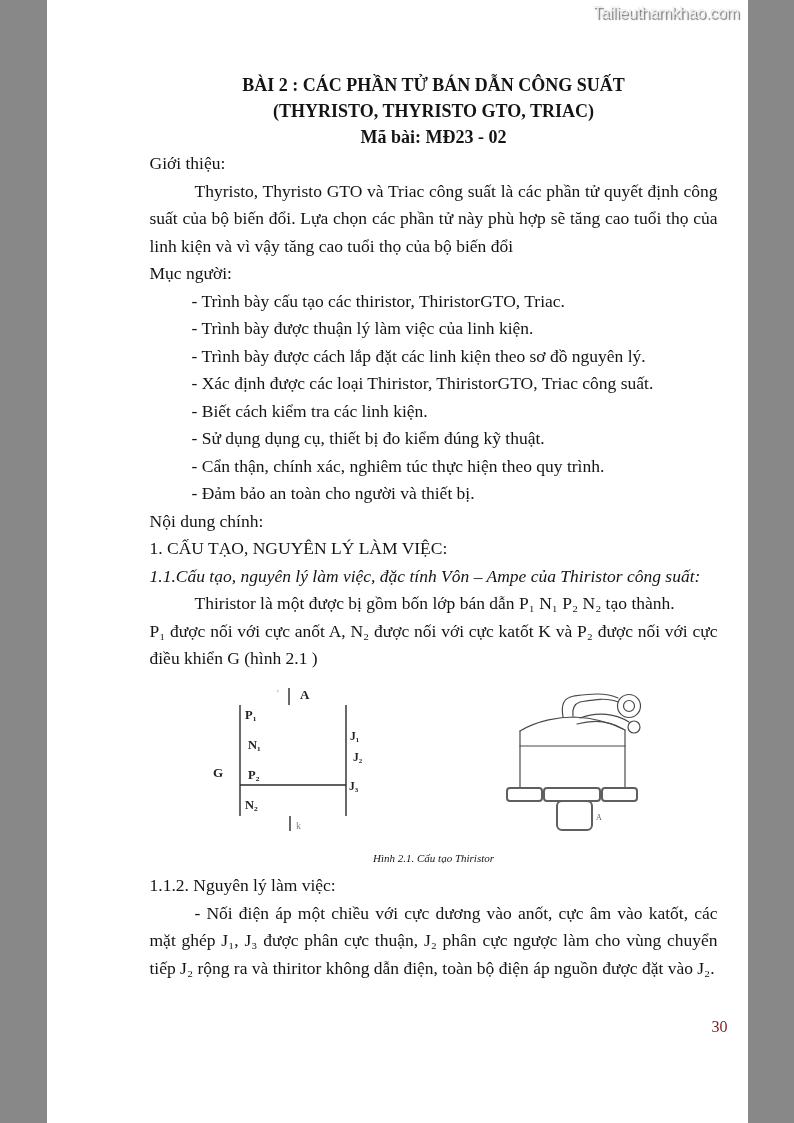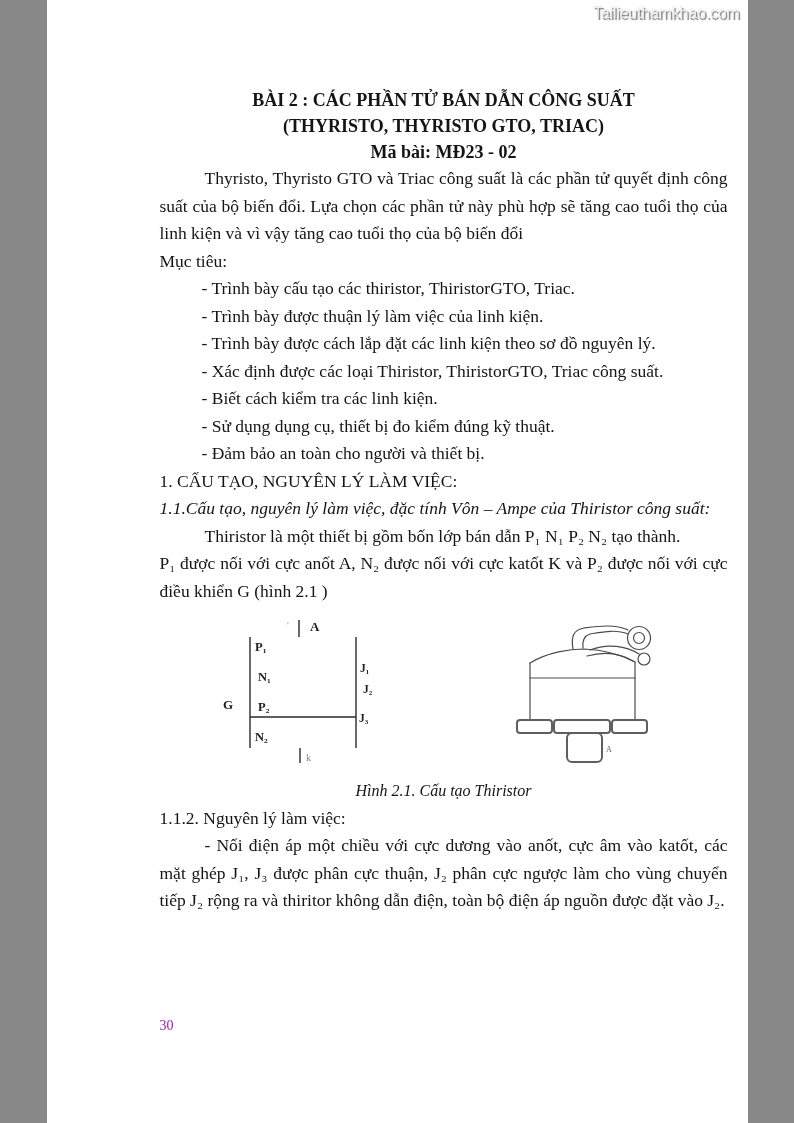--- a/index.html
+++ b/index.html
@@ -6,68 +6,71 @@
   .page{
     position:relative;width:701px;height:1123px;margin:0 auto;background:#ffffff;
     font-family:"Liberation Serif","DejaVu Serif",serif;color:#141414;overflow:hidden;
   }
   .watermark{
     position:absolute;top:4px;right:8px;
     font-family:"Liberation Sans","DejaVu Sans",sans-serif;
     font-size:16px;letter-spacing:-0.2px;
     color:#ececec;text-shadow:1.5px 1.5px 1px #7d7d7d,-0.5px -0.5px 0 #ffffff;
   }
-  .content{position:absolute;left:113px;width:568px;top:72px;font-size:17.5px;line-height:27.5px;margin-top:15px;}
+  .content{position:absolute;left:103px;width:568px;top:72px;font-size:17.5px;line-height:27.5px;}
   .title{text-align:center;font-weight:bold;font-size:18px;line-height:26px;margin:0;}
   p,h1,h2,h3,div.line{margin:0;padding:0;font-size:17.5px;font-weight:normal;}
   .bold{font-weight:bold;}
   .bolditalic{font-weight:bold;font-style:italic;}
   .justify{text-align:justify;}
   .indent{text-indent:45px;}
   .nowrap{white-space:nowrap;}
   .bullets div{padding-left:42px;white-space:nowrap;font-family:Liberation Serif, serif;}
   .figure-area{position:relative;height:172px;}
   .fig-svg{position:absolute;display:block;}
   .svg-left{left:47px;top:0;}
   .svg-right{left:350px;top:0;}
-  .caption{text-align:center;font-style:italic;font-size:16px;line-height:27.5px;}
+  .caption{text-align:center;font-style:italic;font-size:11px;line-height:27.5px;}
   .page-number{
-    position:absolute;top:1018px;left:113px;width:568px;text-align:left;
-    font-size:14px;color:#a21caf;
+    position:absolute;top:1018px;left:113px;width:568px;text-align:right;
+    font-size:16px;color:#7f1d1d;
   }
   svg text{font-family:"Liberation Serif","DejaVu Serif",serif;}
 </style>
 </head>
 <body>
 
 <div class="page">
 
   <div class="watermark">Tailieuthamkhao.com</div>
 
   <div class="content">
     <h1 class="title">BÀI 2 : CÁC PHẦN TỬ BÁN DẪN CÔNG SUẤT</h1>
     <h1 class="title">(THYRISTO, THYRISTO GTO, TRIAC)</h1>
     <h1 class="title">Mã bài: MĐ23 - 02</h1>
 
+    <div class="line bold">Giới thiệu:</div>
     <p class="justify indent">Thyristo, Thyristo GTO và Triac  công suất là các phần tử quyết định công suất của bộ biến đổi. Lựa chọn các phần tử này phù hợp sẽ tăng cao tuổi thọ của linh kiện và vì vậy tăng cao tuổi thọ của bộ biến đổi</p>
 
-    <div class="line bold">Mục tiêu:</div>
+    <div class="line bold">Mục người:</div>
     <div class="bullets">
       <div>- Trình bày cấu tạo các thiristor, ThiristorGTO, Triac.</div>
       <div>- Trình bày được thuận lý làm việc của linh kiện.</div>
       <div>- Trình bày được cách lắp đặt các linh kiện theo sơ đồ nguyên lý.</div>
       <div>- Xác định được các loại Thiristor, ThiristorGTO, Triac công suất.</div>
       <div>- Biết cách kiểm tra các linh kiện.</div>
       <div>- Sử dụng dụng cụ, thiết bị đo kiểm đúng kỹ thuật.</div>
+      <div>- Cẩn thận, chính xác, nghiêm túc thực hiện theo quy trình.</div>
       <div>- Đảm bảo an toàn cho người và thiết bị.</div>
     </div>
 
+    <div class="line bold">Nội dung chính:</div>
     <div class="line nowrap">1.  CẤU TẠO, NGUYÊN LÝ LÀM VIỆC:</div>
     <div class="line bolditalic nowrap">1.1.Cấu tạo, nguyên lý làm việc, đặc tính Vôn – Ampe của Thiristor công suất:</div>
-    <p class="justify indent">Thiristor là một thiết bị gồm bốn lớp bán dẫn P₁ N₁ P₂ N₂ tạo thành.</p>
+    <p class="justify indent">Thiristor là một được bị gồm bốn lớp bán dẫn P₁ N₁ P₂ N₂ tạo thành.</p>
     <p class="justify">P₁ được nối với cực anốt A, N₂ được nối với cực katốt K và P₂ được nối với cực điều khiển G (hình 2.1 )</p>
 
     <div class="figure-area">
 
       <svg class="fig-svg svg-left" width="195" height="162" viewBox="0 0 195 162">
         <g stroke="#2a2a2a" stroke-width="1.4">
           <line x1="92" y1="15" x2="92" y2="32"></line>
           <line x1="43" y1="32" x2="43" y2="143"></line>
           <line x1="149" y1="32" x2="149" y2="143"></line>
           <line x1="43" y1="112" x2="149" y2="112"></line>

